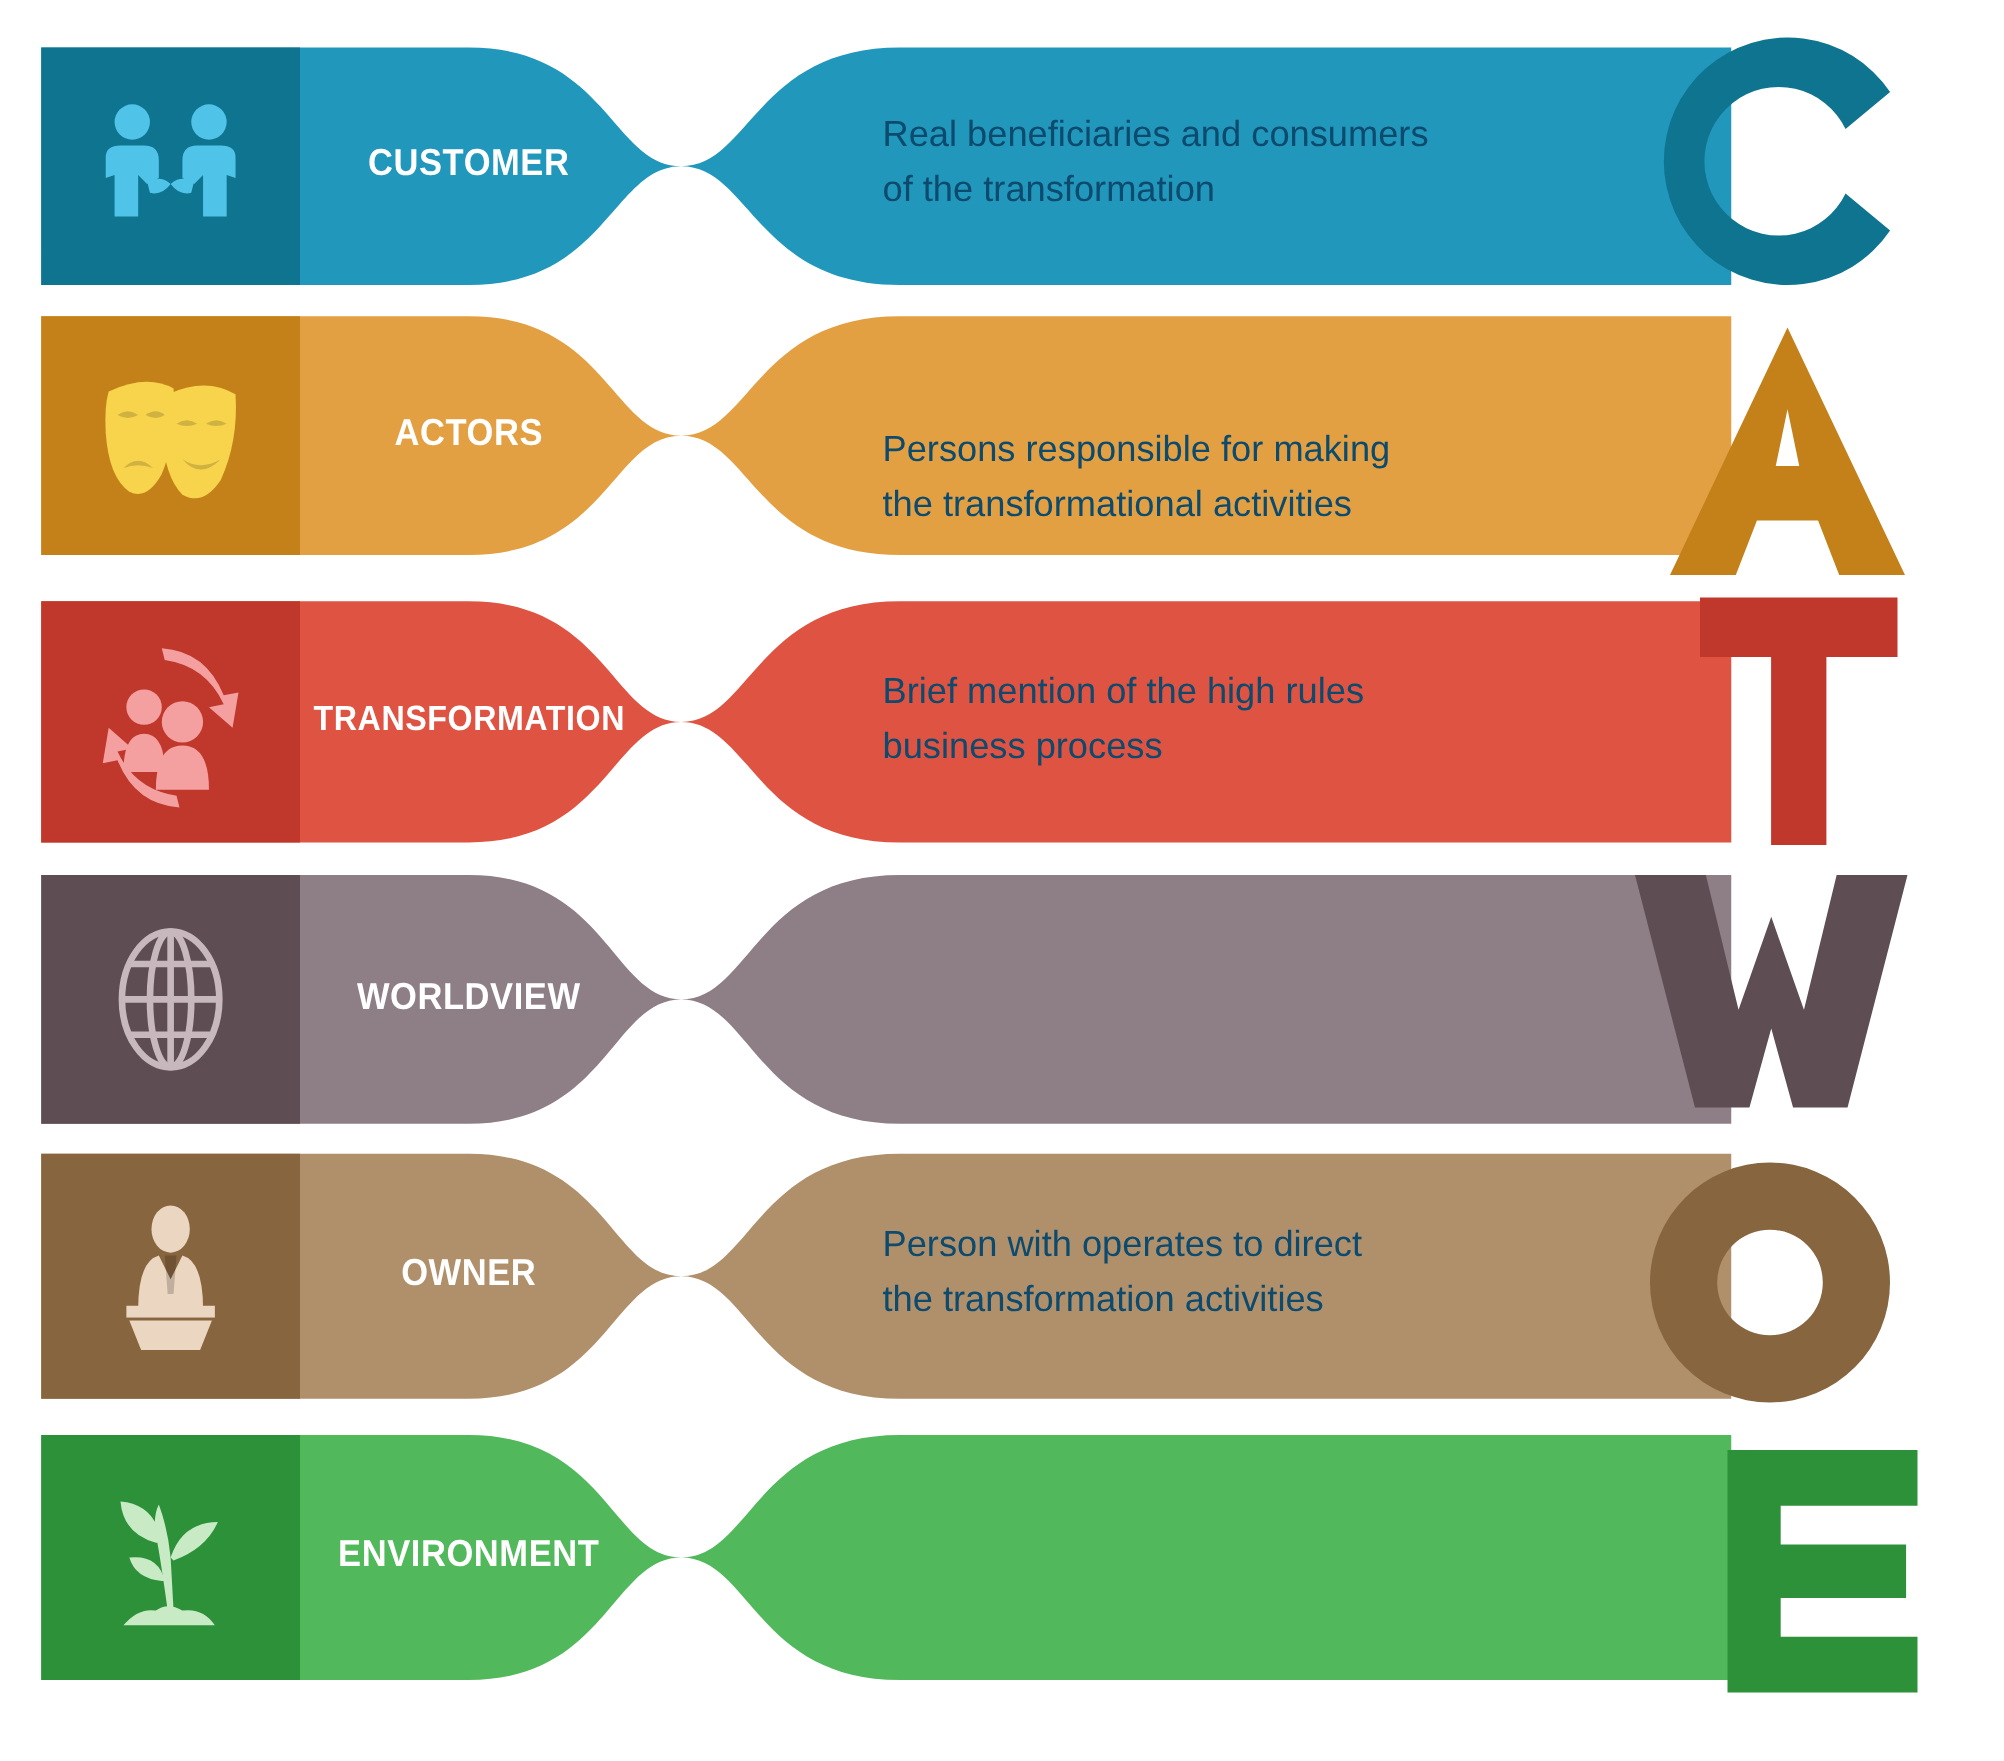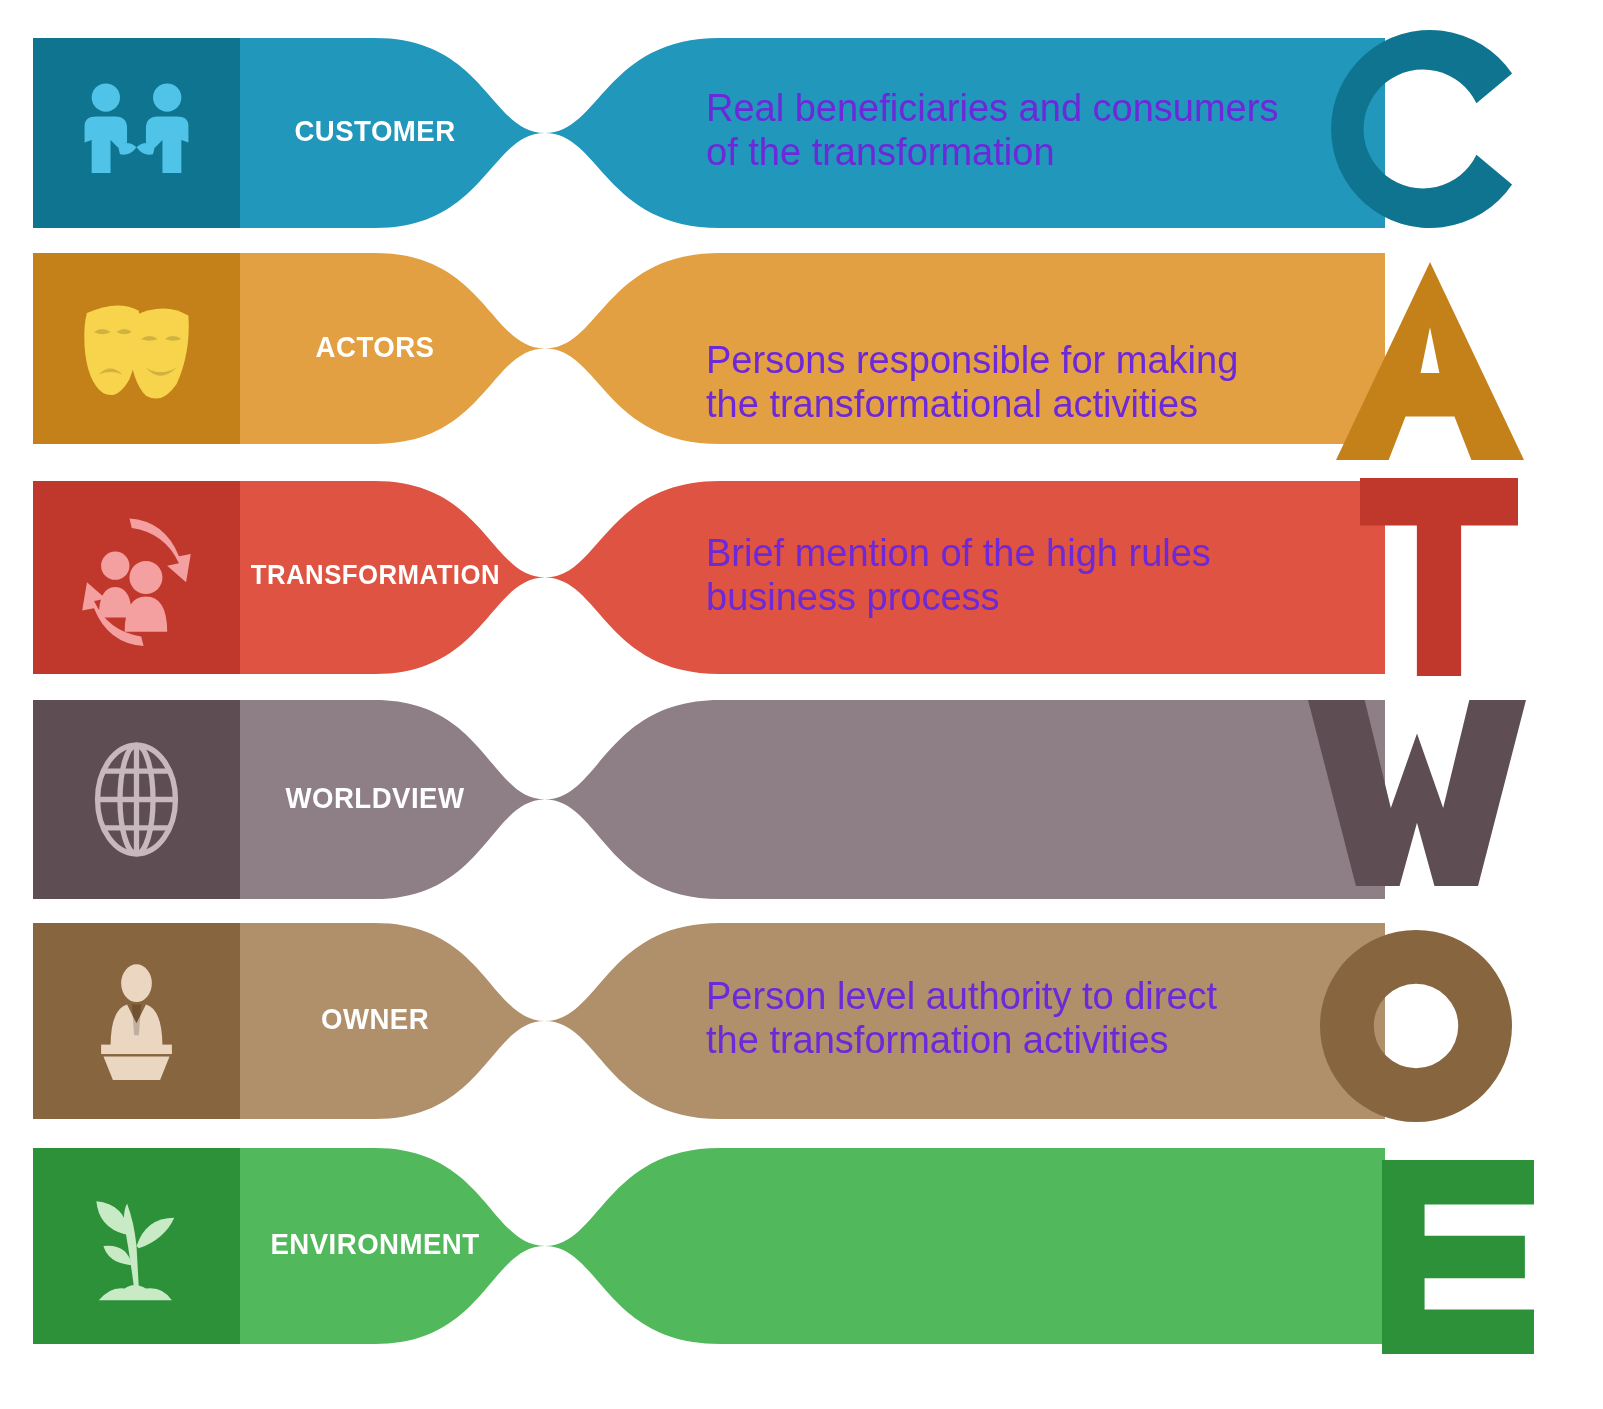--- a/index.html
+++ b/index.html
@@ -8,23 +8,23 @@
   .row{position:absolute;left:0;width:1603px;}
   .row svg{display:block;}
   .label{
     position:absolute;color:#ffffff;font-weight:bold;
     font-family:"Liberation Sans",sans-serif;
     letter-spacing:0.5px;text-align:center;
     transform:scaleX(0.92);transform-origin:center center;
     white-space:nowrap;
   }
   .desc{
-    position:absolute;color:#6d28d9;
+    position:absolute;color:#0c4a6e;
     font-family:"Liberation Sans",sans-serif;
-    font-size:38px;line-height:44px;font-weight:300;
+    font-size:29px;line-height:44px;font-weight:300;
     white-space:pre-line;
   }
 </style>
 </head>
 <body>
 
 <div id="stage">
     <div class="row" style="top: 0px; height: 310px;">
       <svg width="1603" height="310" viewBox="0 0 1603 310">
         <path fill="#2097BB" d="M33 38 H375
@@ -160,21 +160,21 @@
             <ellipse cx="50" cy="18" rx="13" ry="16"></ellipse>
             <path d="M28 72 Q28 40 42 36 L50 52 L58 36 Q72 40 72 72 Z"></path>
             <path fill="rgba(0,0,0,0.18)" d="M46 36 L54 36 L52 62 L48 62 Z"></path>
             <rect x="20" y="70" width="60" height="8"></rect>
             <path d="M22 80 H78 L70 100 H30 Z"></path>
           </g>
         </g>
       </svg>
     </div>
     <div class="label" style="left: 240px; width: 270px; font-size: 30px; top: 1002px;">OWNER</div>
-    <div class="desc" style="left: 706px; width: 620px; top: 974px;">Person level authority to direct
+    <div class="desc" style="left: 706px; width: 620px; top: 974px;">Person with operates to direct
 the transformation activities</div>
     <div class="row" style="top: 1088px; height: 316px;">
       <svg width="1603" height="316" viewBox="0 0 1603 316">
         <path fill="#51B85B" d="M33 60 H375
         C 485 60, 490 158, 545 158
         C 490 158, 485 256, 375 256
         H33 Z"></path>
         <path fill="#51B85B" d="M545 158
         C 600 158, 605 60, 720 60
         H1385 V256 H720

